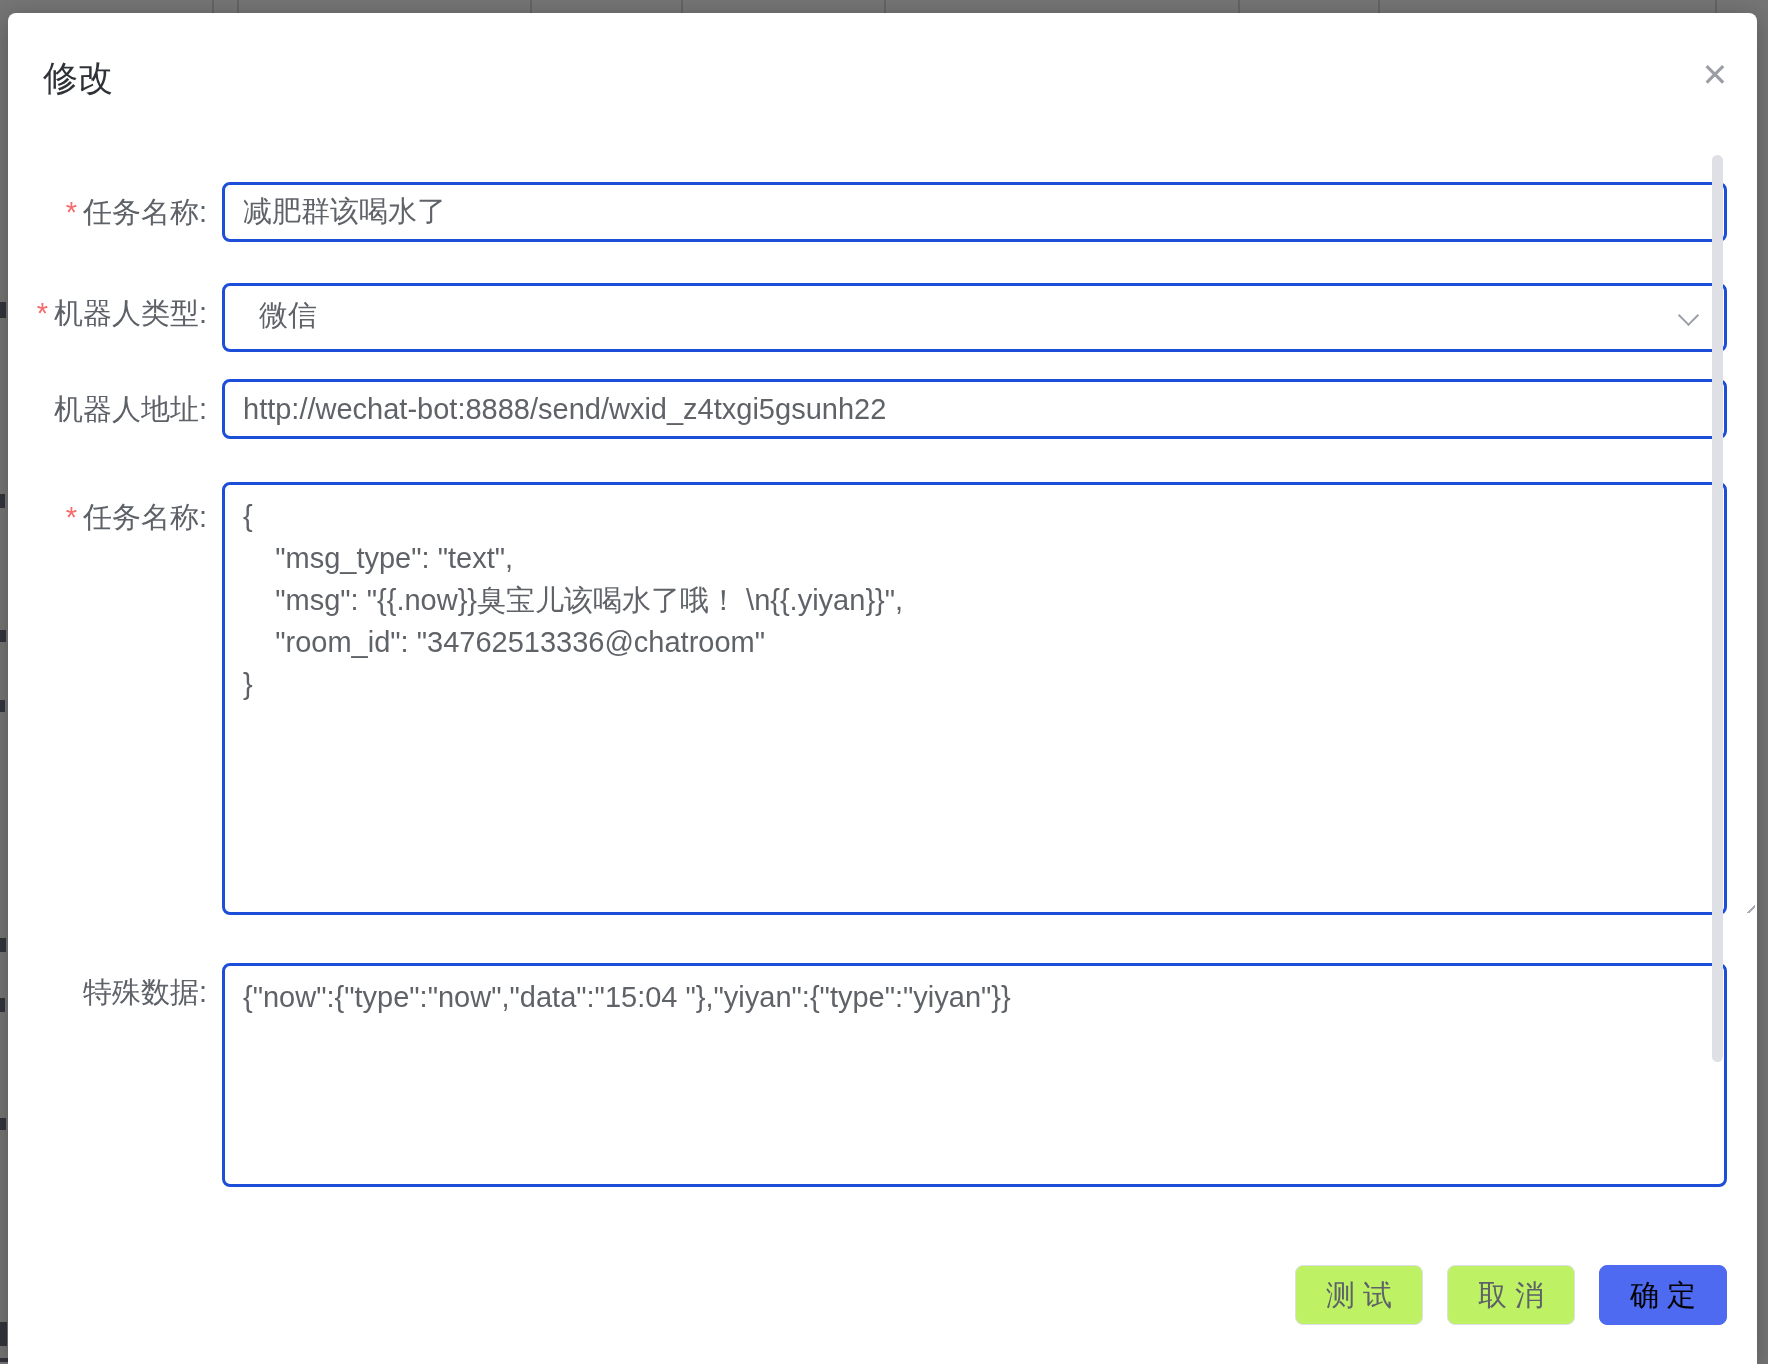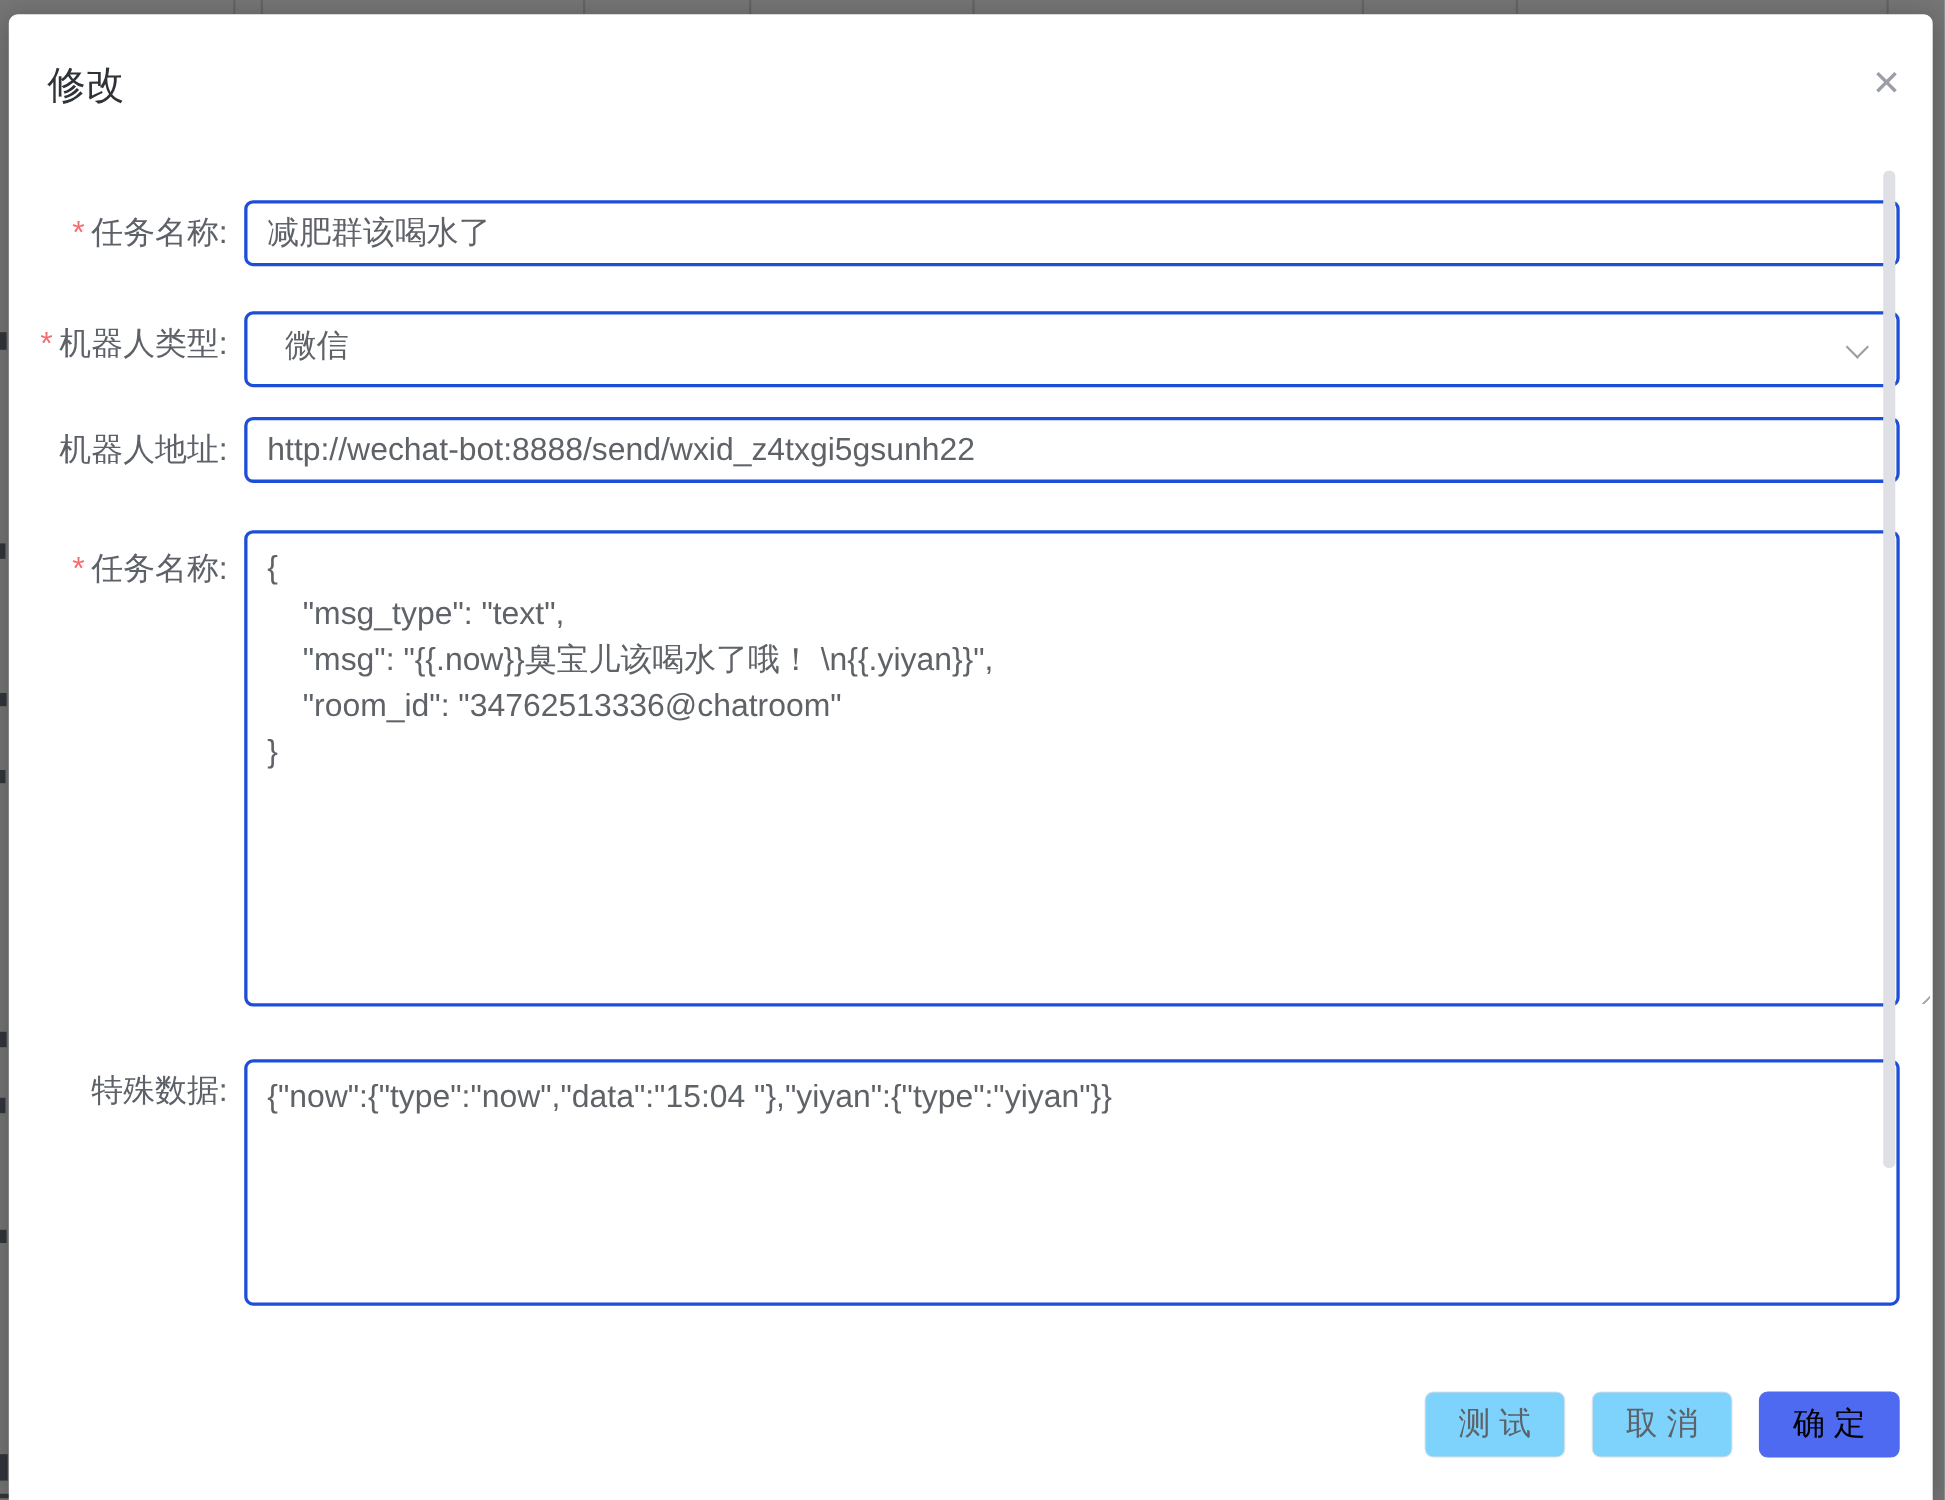--- a/index.html
+++ b/index.html
@@ -58,21 +58,21 @@
     cursor:nwse-resize;
   }
   
   .scroll-thumb {
     position:absolute; left:1704px; top:142px; width:11px; height:907px;
     background:#dee0e5; border-radius:6px;
   }
   
   .btn {
     position:absolute; top:1252px; height:60px; width:128px;
-    border:1px solid #dcdfe6; border-radius:8px; background:#7dd3fc;
+    border:1px solid #dcdfe6; border-radius:8px; background:#bef264;
     font-family:inherit; font-size:29px; color:#5d6168;
     text-align:center; line-height:58px; cursor:pointer;
   }
   .btn.primary { background:#4d6af1; border-color:#4d6af1; color:#000000; }
 </style>
 </head>
 <body>
 
 <div>
   <div class="backdrop-line" style="left:212px"></div>

